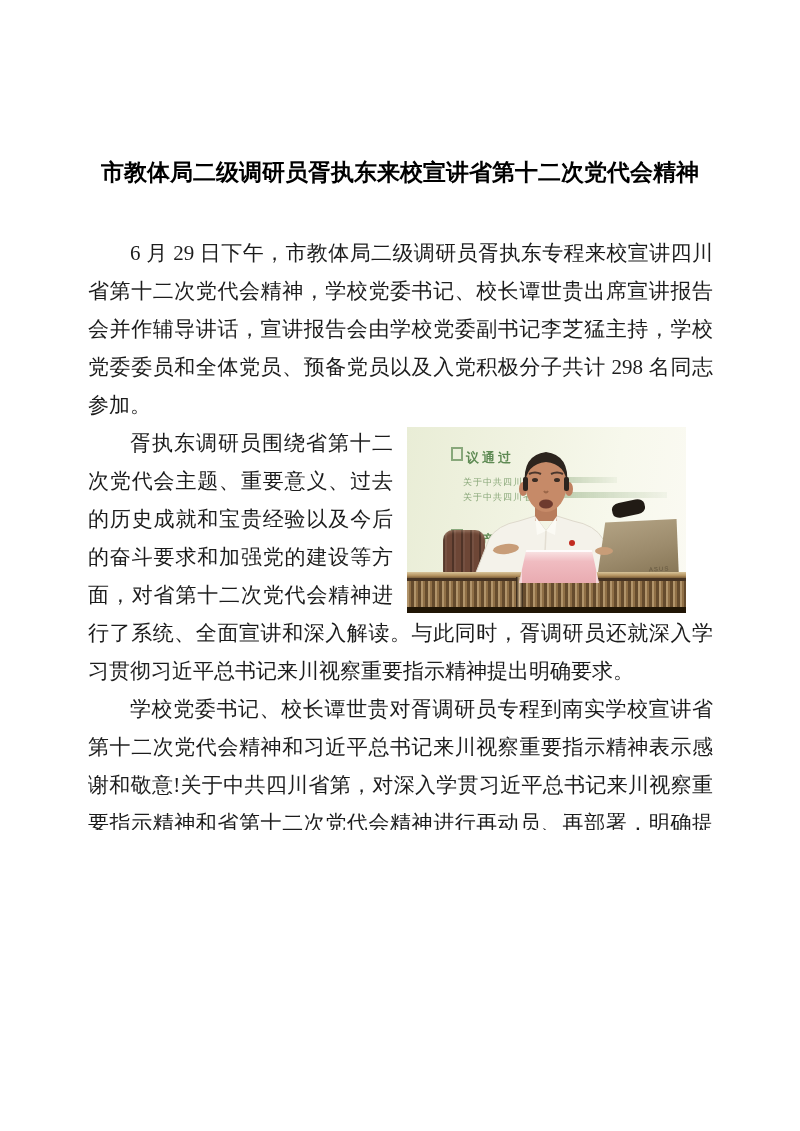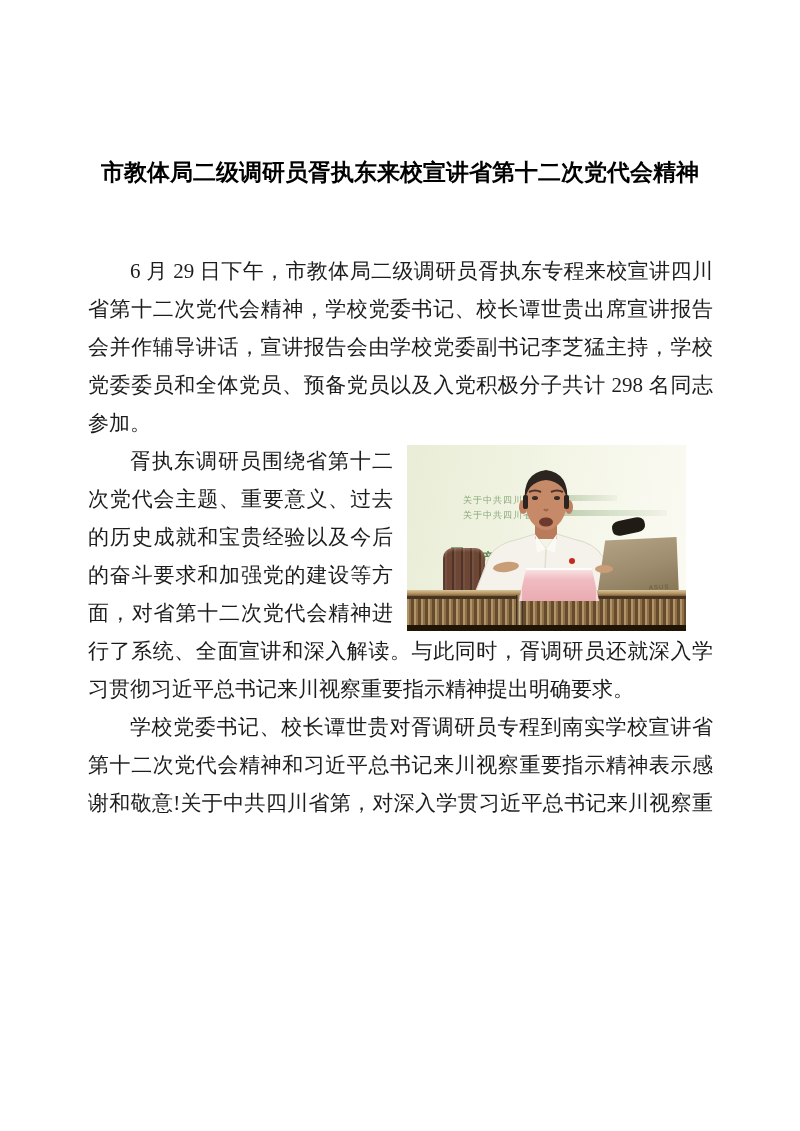--- a/index.html
+++ b/index.html
@@ -5,21 +5,21 @@
   html,body{margin:0;padding:0;background:#ffffff;}
   .page{
     position:relative;width:800px;height:830px;background:#ffffff;overflow:hidden;
     font-family:"Liberation Serif",serif;color:#1c1c1c;
   }
   .doc-title{
     margin:0;padding:157px 40px 0 40px;text-align:center;
     font-family:"Liberation Sans",sans-serif;font-weight:700;
     font-size:23px;line-height:30px;color:#000;
   }
-  .body-text{margin:65px 87px 0 88px;}
+  .body-text{margin:47px 87px 0 88px;}
   .body-text p{
     margin:0;font-size:21px;line-height:38px;
     text-align:justify;text-justify:inter-ideograph;text-indent:2em;
   }
   
   .photo-float{
     float:right;width:279px;height:186px;margin:3px 27px 0 14px;
     position:relative;overflow:hidden;
     background:linear-gradient(100deg,#e9edd6 0%,#f1f3e2 40%,#f7f8ec 70%,#fbfaf3 100%);
   }
@@ -102,20 +102,21 @@
 <div class="page">
 
   <h1 class="doc-title">市教体局二级调研员胥执东来校宣讲省第十二次党代会精神</h1>
 
   <div class="body-text">
 
     <p><span>6 月 29 日下午，市教体局二级调研员胥执东专程来校宣讲四川省第十二次党代会精神，学校党委书记、校长谭世贵出席宣讲报告会并作辅导讲话，宣讲报告会由学校党委副书记李芝猛主持，学校党委委员和全体党员、预备党员以及入党积极分子共计 298 名同志参加。</span></p>
 
     <p><span class="photo-float">
         <span class="slide">
+          <span class="slide-h sl-h1">议通过</span>
           <span class="slide-l sl-l1 t70">关于中共四川省第</span>
           <span class="slide-l sl-l2 t120">关于中共四川省第</span>
           <span class="slide-h sl-h2">举产生</span>
           <span class="slide-l sl-l3 t30">中共四川省第</span>
           <span class="slide-l sl-l4 t10">中共四川</span>
           <span class="slide-l sl-l5 t6">四川</span>
         </span>
         <span class="chair"></span>
         <svg class="person-svg" viewBox="0 0 180 128">
           <path d="M 8 128 L 22 92 Q 30 78 52 74 L 68 69 L 79 84 L 90 69 L 106 74 Q 128 78 136 92 L 172 128 Z" fill="#f4f2ea" stroke="#ded9cc" stroke-width="1"></path>

